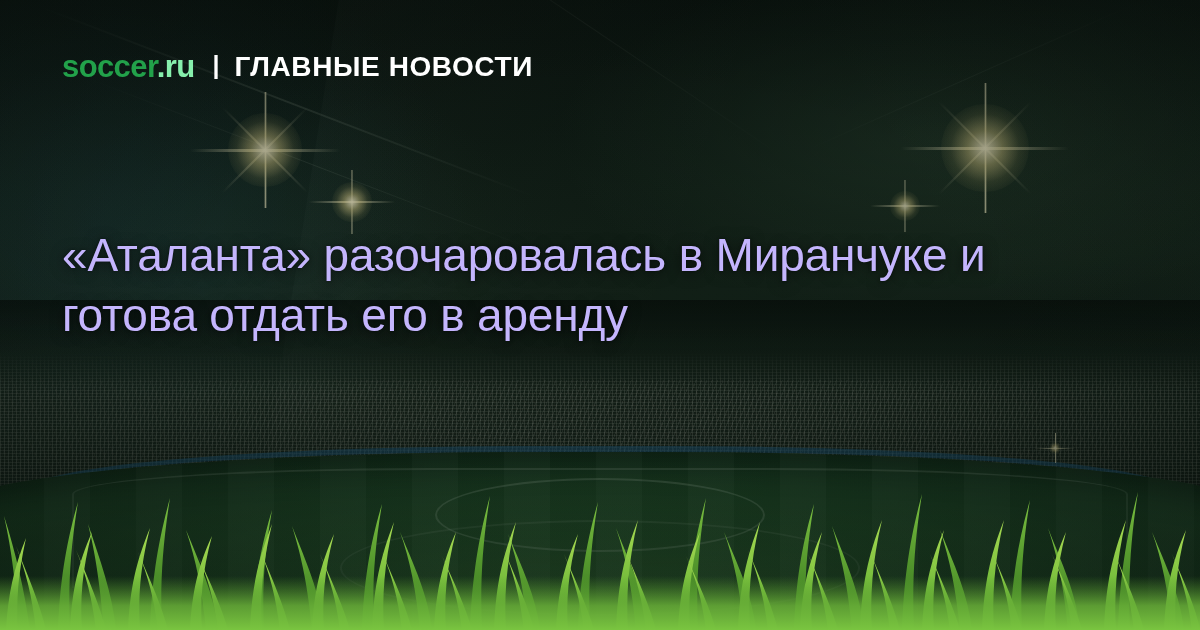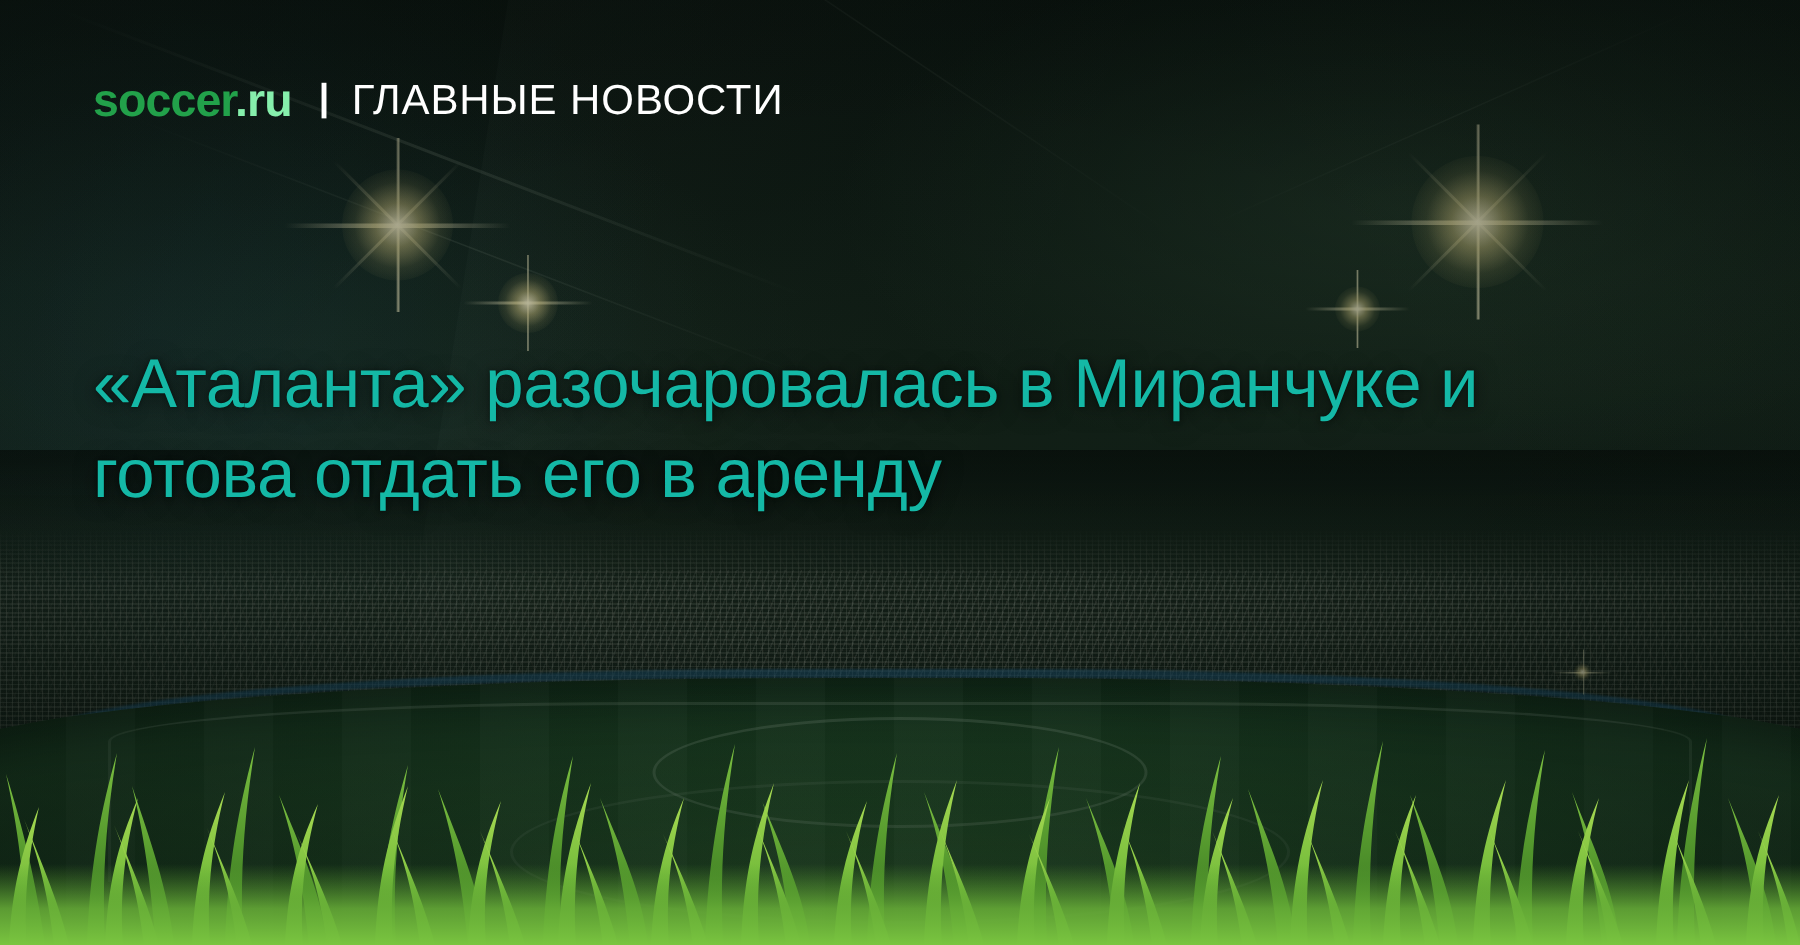--- a/index.html
+++ b/index.html
@@ -203,21 +203,21 @@
     font-size:31px; font-weight:bold; letter-spacing:-.6px;
     line-height:1;
   }
   .logo .tld   { color:#f47b20; }
   .divider {
     color:#ffffff; font-size:25px; font-weight:bold;
     margin:0 15px 0 18px; line-height:1;
     transform:translateY(-1px);
   }
   .kicker {
-    color:#ffffff; font-size:28px; font-weight:normal;
+    color:#ffffff; font-size:28px; font-weight:bold;
     letter-spacing:.6px; line-height:1;
   }
 
   
   .headline {
     position:absolute; left:62px; top:226px;
     width:960px;
     color:#ffffff;
     font-size:46px;
     font-weight:400;
@@ -381,15 +381,15 @@
       <rect x="0" y="96" width="1200" height="54" fill="url(#gBase)"></rect>
     </svg>
   </div>
 
   <div class="header">
     <span class="logo"><span style="color: rgb(34, 161, 74);">soccer</span><span class="tld" style="color: #86efac;">.ru</span></span>
     <span class="divider">|</span>
     <span class="kicker" style="color: rgb(255, 255, 255);">ГЛАВНЫЕ НОВОСТИ</span>
   </div>
 
-  <h1 class="headline" style="color: #14b8a6;">«Аталанта» разочаровалась в Миранчуке и готова отдать его в аренду</h1>
+  <h1 class="headline" style="color: #c4b5fd;">«Аталанта» разочаровалась в Миранчуке и готова отдать его в аренду</h1>
 
 </div>
 
 </body></html>

